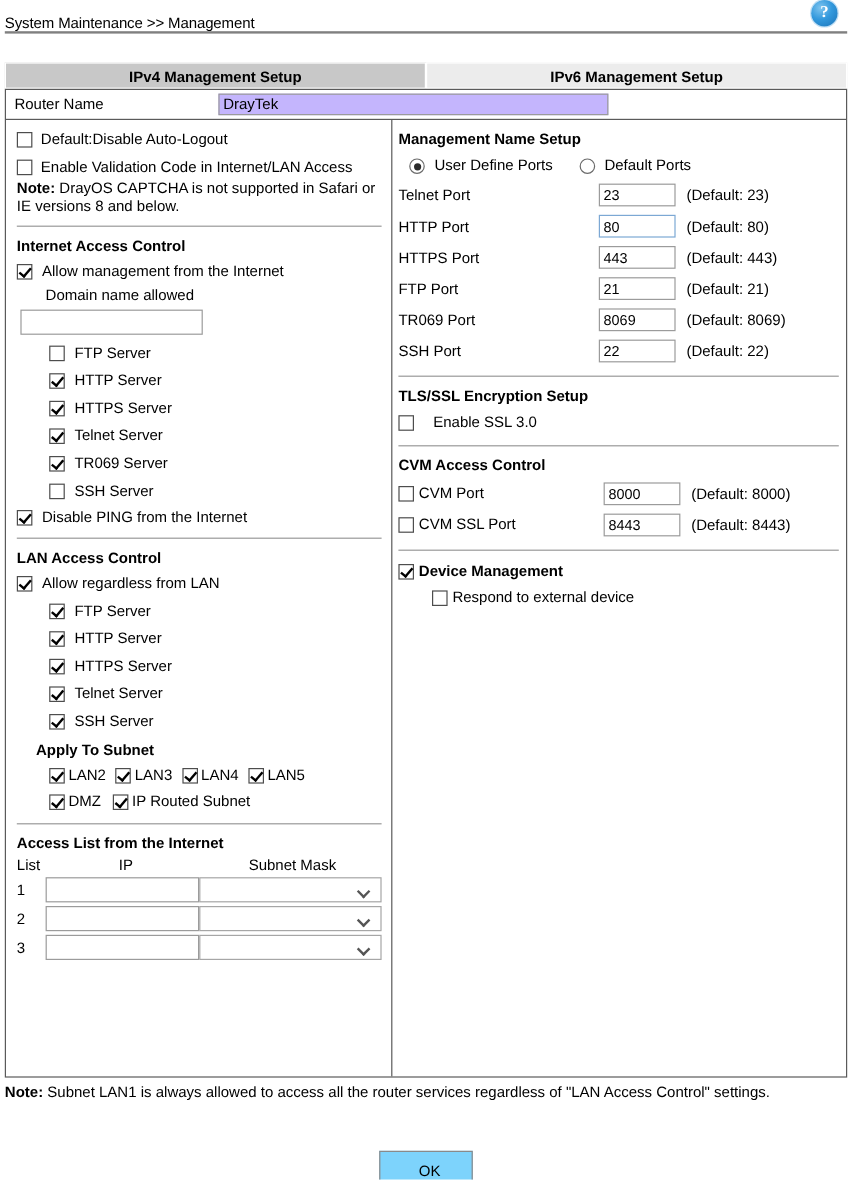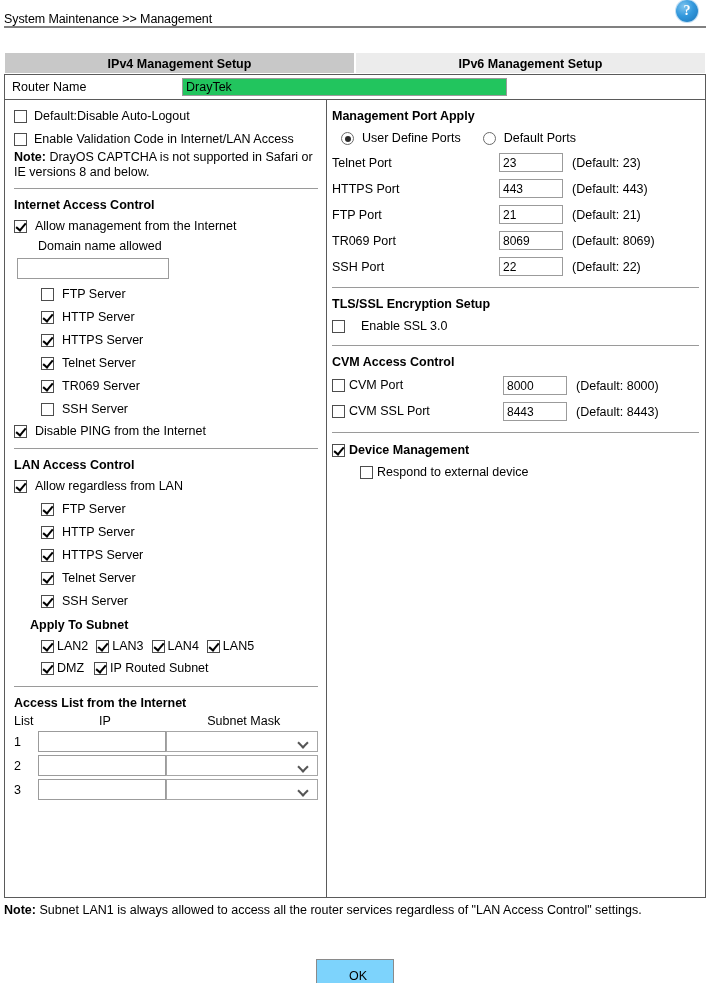--- a/index.html
+++ b/index.html
@@ -100,21 +100,21 @@
   }
   .router-label {
     width: 170px;
     padding-left: 7px;
     font-size: 12.5px;
   }
   .router-input {
     width: 325px;
     height: 18px;
     border: 1px solid #9b9b9b;
-    background: #22c55e;
+    background: #c4b5fd;
     font-family: "Liberation Sans", sans-serif;
     font-size: 12.5px;
     padding: 0 3px;
     box-sizing: border-box;
     color: #000;
     outline: none;
   }
 
   .columns {
     display: flex;
@@ -482,35 +482,40 @@
           <div class="acl-c3">
               <div class="selin"></div>
             </div>
         </div>
 
       </div>
     </div>
 
     <div class="col-right">
 
-      <div class="sect-title" style="margin-top:9px">Management Port Apply</div>
+      <div class="sect-title" style="margin-top:9px">Management Name Setup</div>
 
       <div class="row" style="margin-top:8px; gap:0">
         <span class="radio sel" style="margin-left:9px"></span>
         <span class="lbl" style="margin-left:8px; margin-right:22px">User Define Ports</span>
         <span class="radio"></span>
         <span class="lbl" style="margin-left:8px">Default Ports</span>
       </div>
 
       <div class="rrow">
         <div class="port-label">Telnet Port</div>
         <input class="txtin port-input" type="text" value="23" style="">
         <div class="port-default">(Default: 23)</div>
       </div>
       <div class="rrow">
+        <div class="port-label">HTTP Port</div>
+        <input class="txtin port-input focus" type="text" value="80" style="">
+        <div class="port-default">(Default: 80)</div>
+      </div>
+      <div class="rrow">
         <div class="port-label">HTTPS Port</div>
         <input class="txtin port-input" type="text" value="443" style="">
         <div class="port-default">(Default: 443)</div>
       </div>
       <div class="rrow">
         <div class="port-label">FTP Port</div>
         <input class="txtin port-input" type="text" value="21" style="">
         <div class="port-default">(Default: 21)</div>
       </div>
       <div class="rrow">

